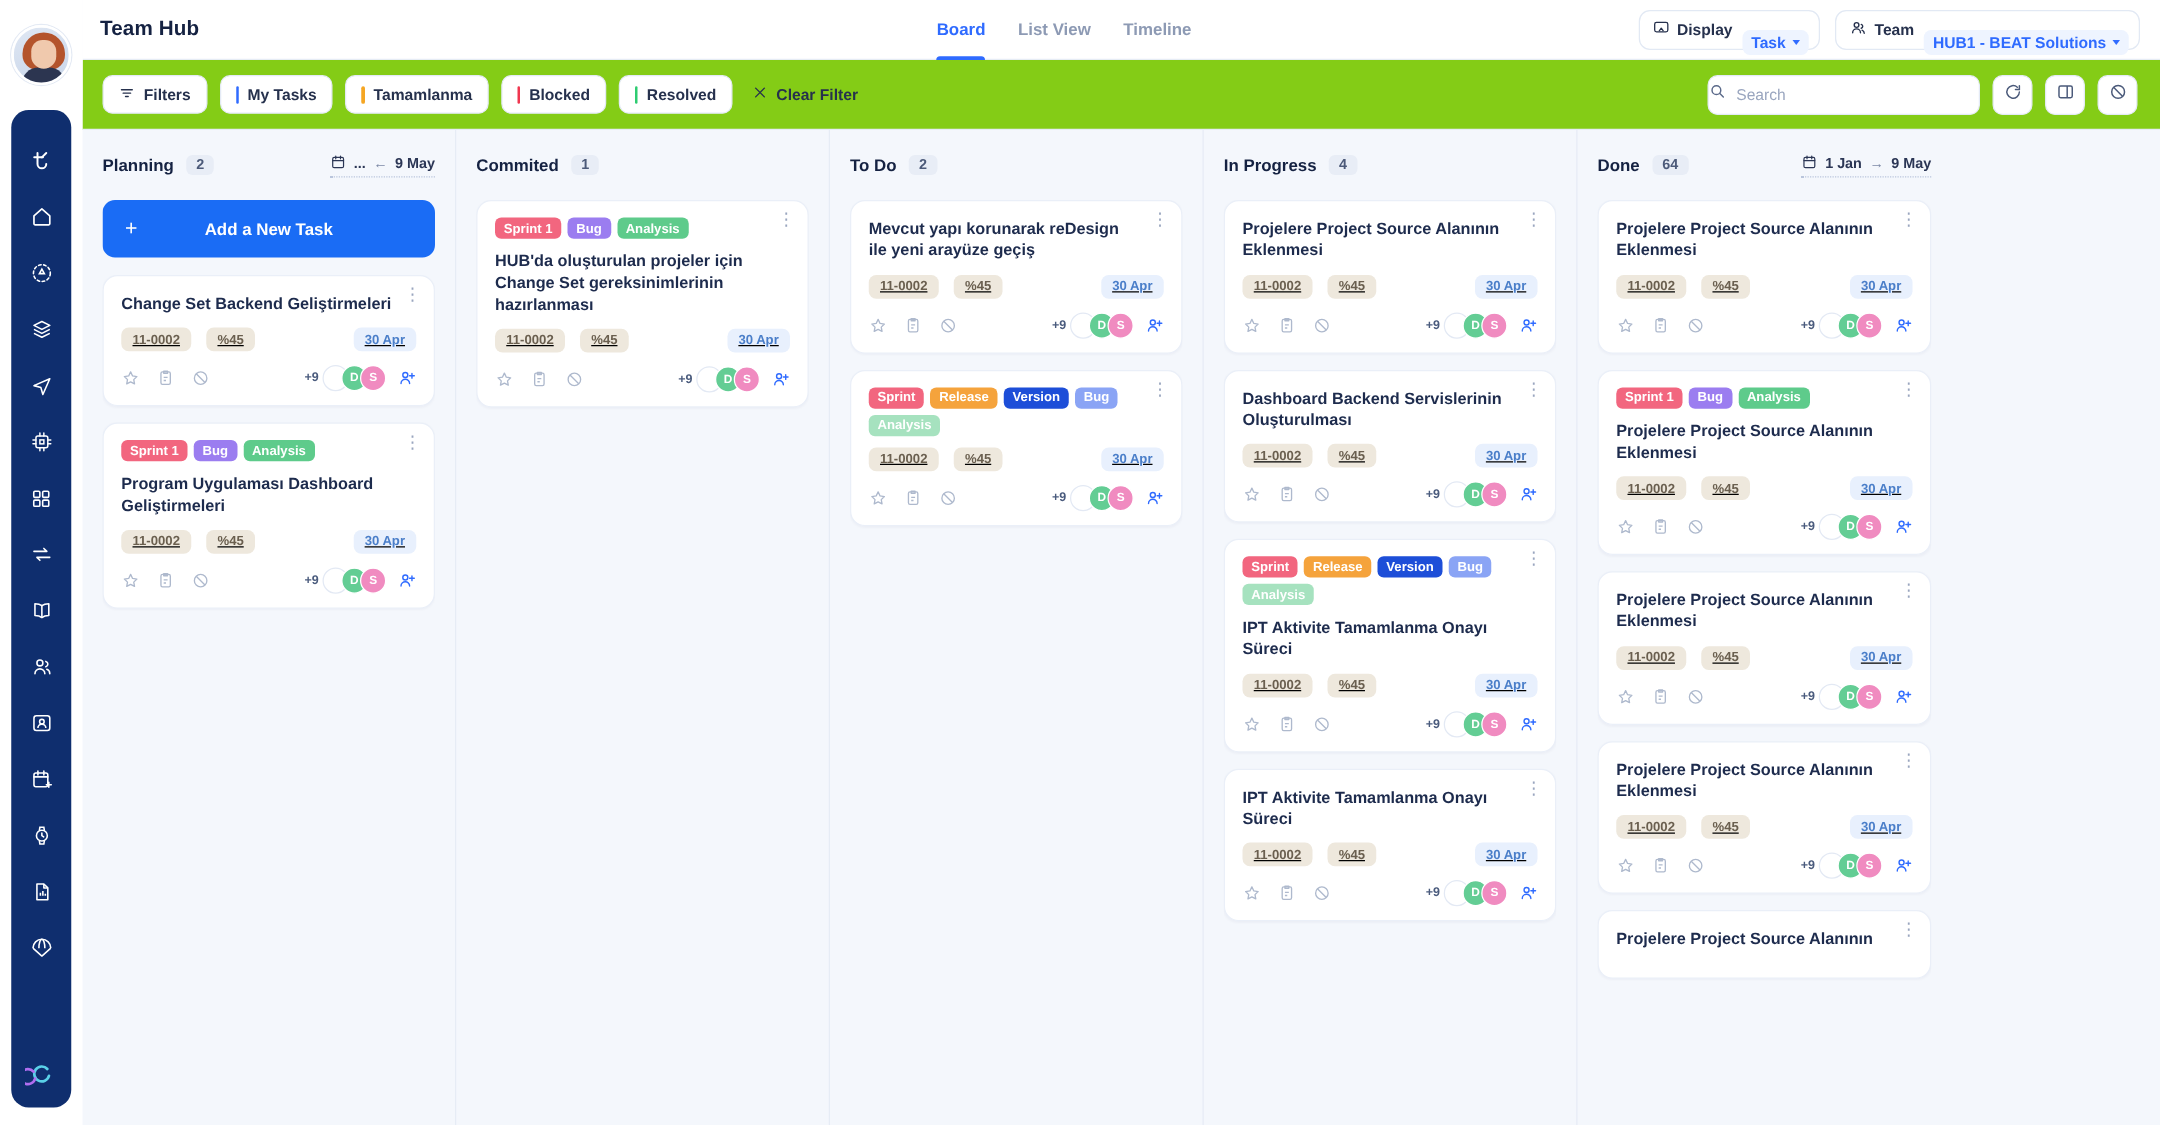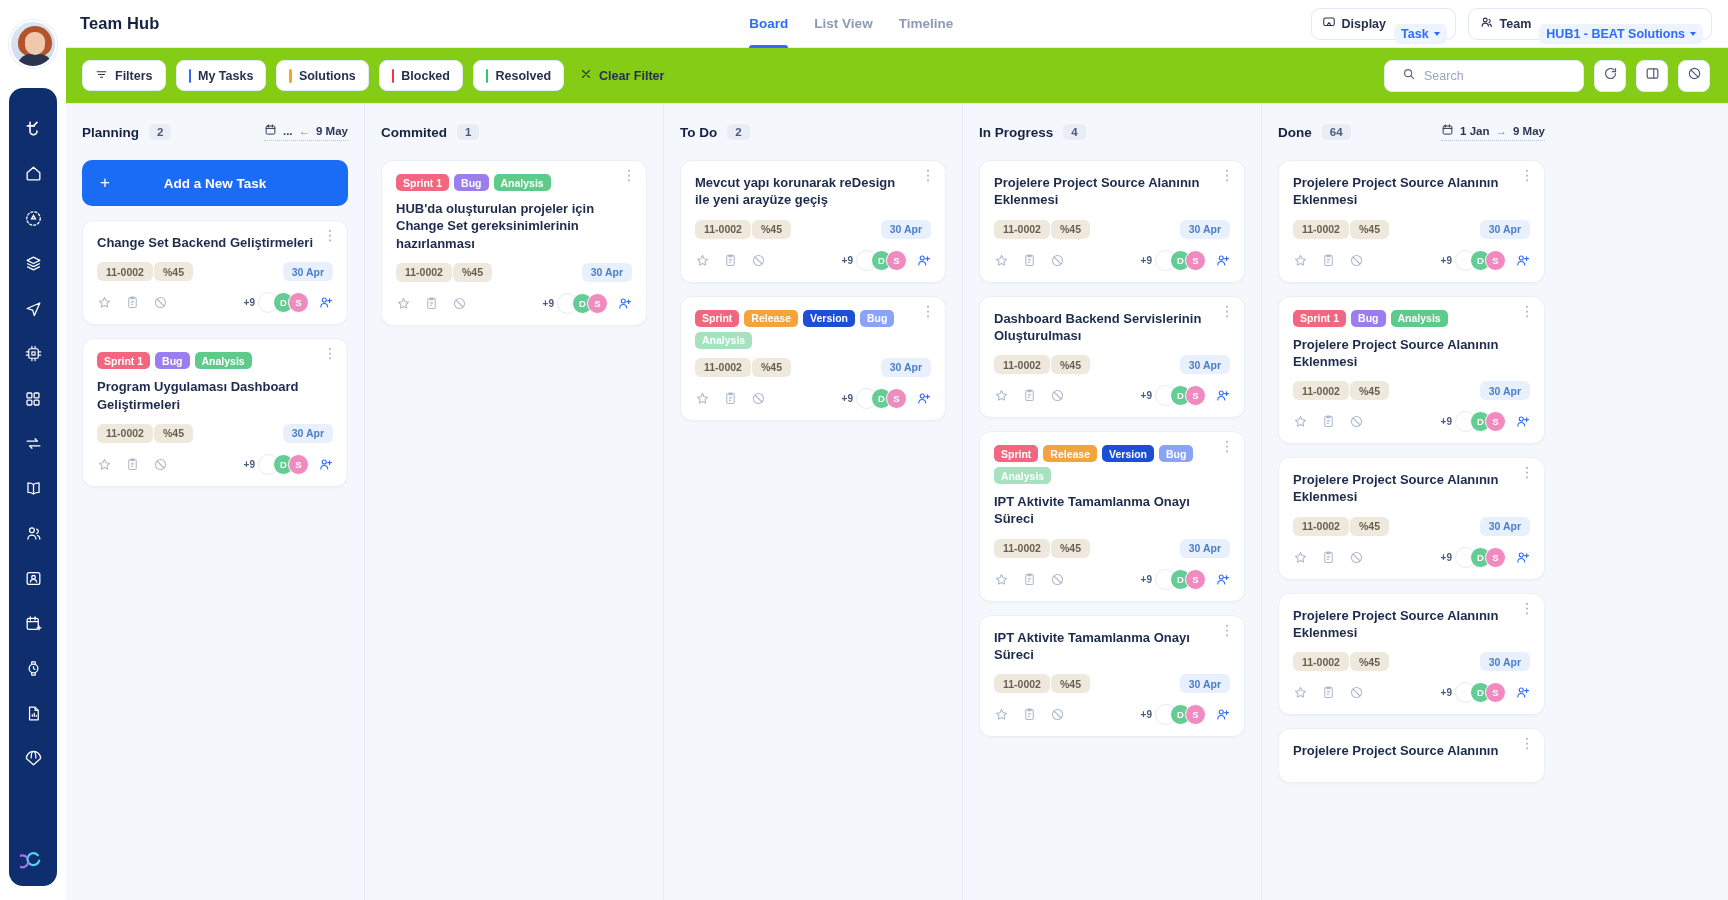--- a/index.html
+++ b/index.html
@@ -103,22 +103,22 @@
   }
   .fbtn {
     height: 31px; background: #fff; border: 1px solid #e4eaf5; border-radius: 8px;
     display: flex; align-items: center; gap: 7px; padding: 0 12px;
     font-size: 12.5px; color: #26314d; font-weight: 600; cursor: pointer;
   }
   .fbtn .bar { width: 2.5px; height: 14px; border-radius: 2px; display:block; }
   .clearf { display:flex; align-items:center; gap:7px; font-size:12.5px; color:#26314d; font-weight:600; cursor:pointer; padding-left:6px;}
   .search-wrap { margin-left: auto; display: flex; align-items: center; gap: 10px; }
   .search-box {
-    width: 200px; height: 32px; background: #fff; border: 1px solid #e4eaf5;
-    border-radius: 8px; display: flex; align-items: center; gap: 8px; padding: 0 17px;
+    width: 218px; height: 32px; background: #fff; border: 1px solid #e4eaf5;
+    border-radius: 8px; display: flex; align-items: center; gap: 8px; padding: 0 0;
   }
   .search-box input {
     border: none; outline: none; font-size: 12.5px; color: #26314d; width: 100%;
     font-family: "Liberation Sans", sans-serif; background: transparent;
   }
   .search-box input::placeholder { color: #9aa6bf; }
   .icon-btn {
     width: 32px; height: 32px; background: #fff; border: 1px solid #e4eaf5;
     border-radius: 8px; display: flex; align-items: center; justify-content: center;
     cursor: pointer;
@@ -178,21 +178,21 @@
   .tag.bug     { background: #9b7df0; }
   .tag.analysis{ background: #5ecb8b; }
   .tag.release { background: #f5a33c; text-align: right; }
   .tag.version { background: #1d4ed8; }
   .tag.bug2    { background: #8aa4f5; }
 
   .card-title {
     font-size: 13px; font-weight: 700; color: #1d2b4d; line-height: 1.33;
     margin-bottom: 11px; padding-right: 18px;
   }
-  .meta-row { display: flex; align-items: center; gap: 1px; margin-bottom: 11px; }
+  .meta-row { display: flex; align-items: center; gap: 12px; margin-bottom: 11px; text-decoration: underline; }
   .chip {
     font-size: 10.5px; color: #6a5f4f; background: #eee8dd; border-radius: 6px;
     padding: 3.5px 9px; font-weight: 600;
   }
   .date-chip {
     margin-left: auto; font-size: 10.5px; color: #4a7ec9; background: #e8f0fd;
     border-radius: 6px; padding: 3.5px 9px; font-weight: 600;
   }
   .foot { display: flex; align-items: center; }
   .foot-icons { display: flex; align-items: center; gap: 13px; }
@@ -439,21 +439,21 @@
         </span>
         <span>Filters</span>
       </div>
 
       <div class="fbtn">
         <i class="bar" style="background:#2f6bff"></i>
         <span>My Tasks</span>
       </div>
       <div class="fbtn">
         <i class="bar" style="background:#f5a623"></i>
-        <span>Solutions</span>
+        <span>Tamamlanma</span>
       </div>
       <div class="fbtn">
         <i class="bar" style="background:#f0364f"></i>
         <span>Blocked</span>
       </div>
       <div class="fbtn">
         <i class="bar" style="background:#2ecc71"></i>
         <span>Resolved</span>
       </div>
 

